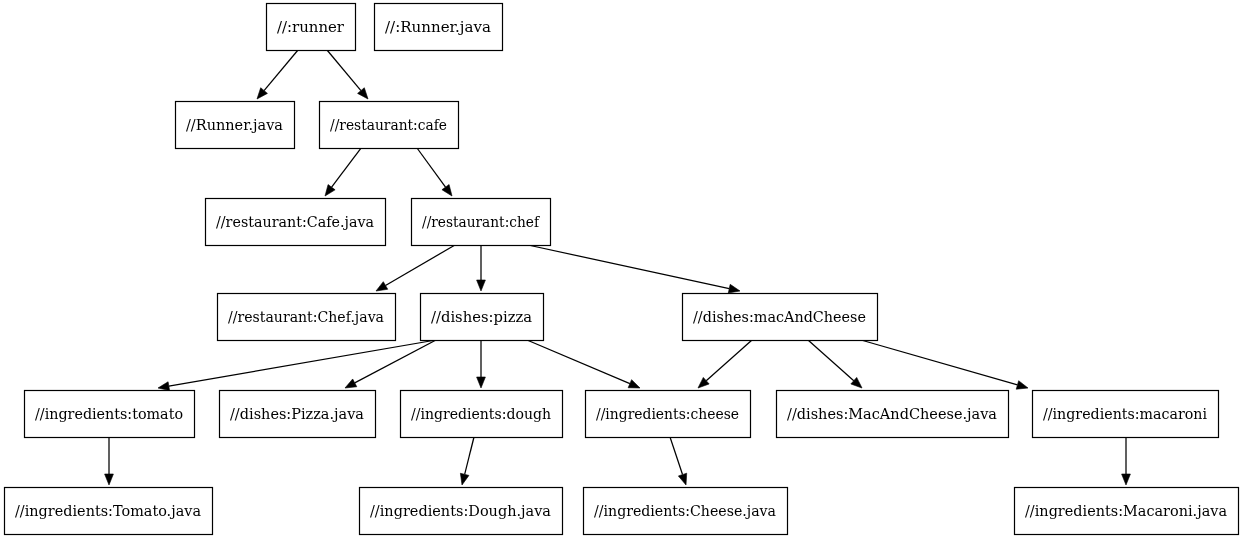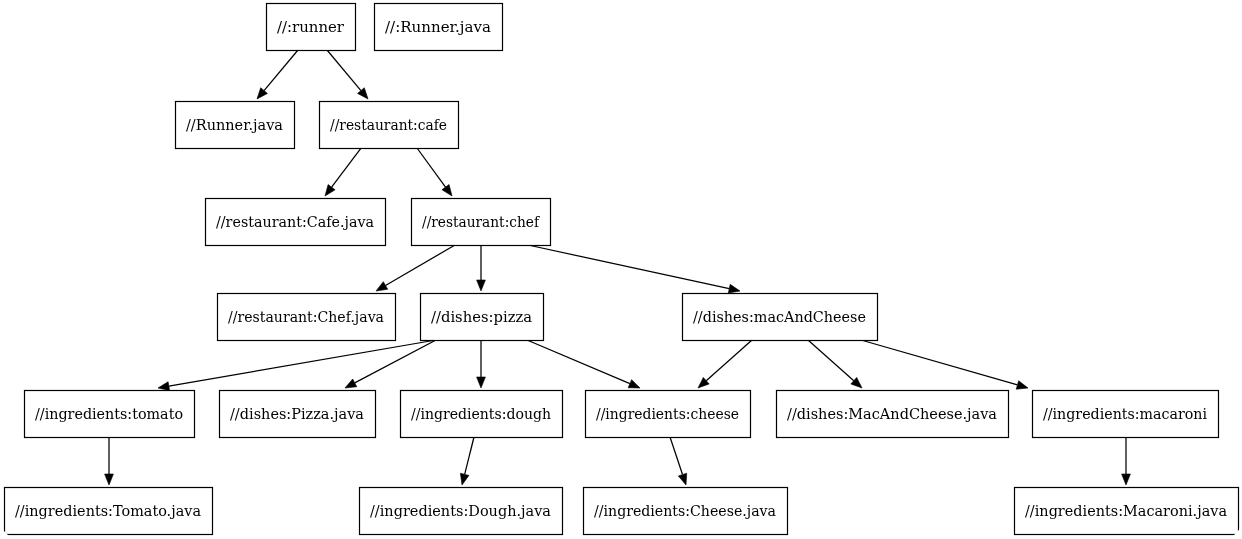--- a/index.html
+++ b/index.html
@@ -7,21 +7,20 @@
     padding: 0;
     background: #ffffff;
   }
   #graph-root {
     position: relative;
     width: 1242px;
     height: 539px;
     background: #ffffff;
     overflow: hidden;
     font-family: "DejaVu Serif", "Liberation Serif", serif;
-    border-radius: 20px;
   }
   svg.graph-canvas {
     position: absolute;
     top: 0;
     left: 0;
     width: 1242px;
     height: 539px;
     display: block;
   }
   .node-box {

